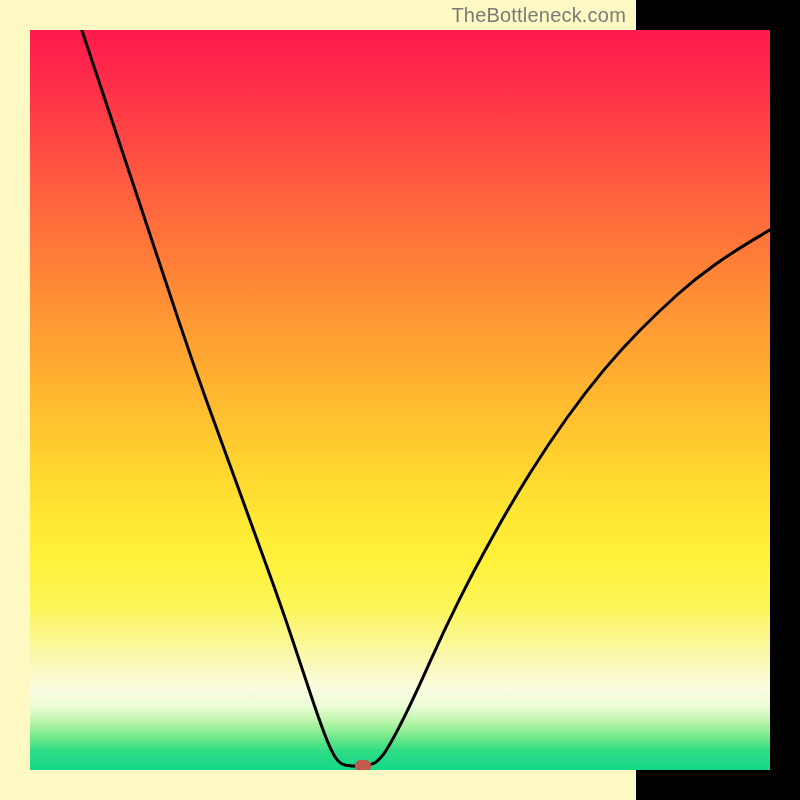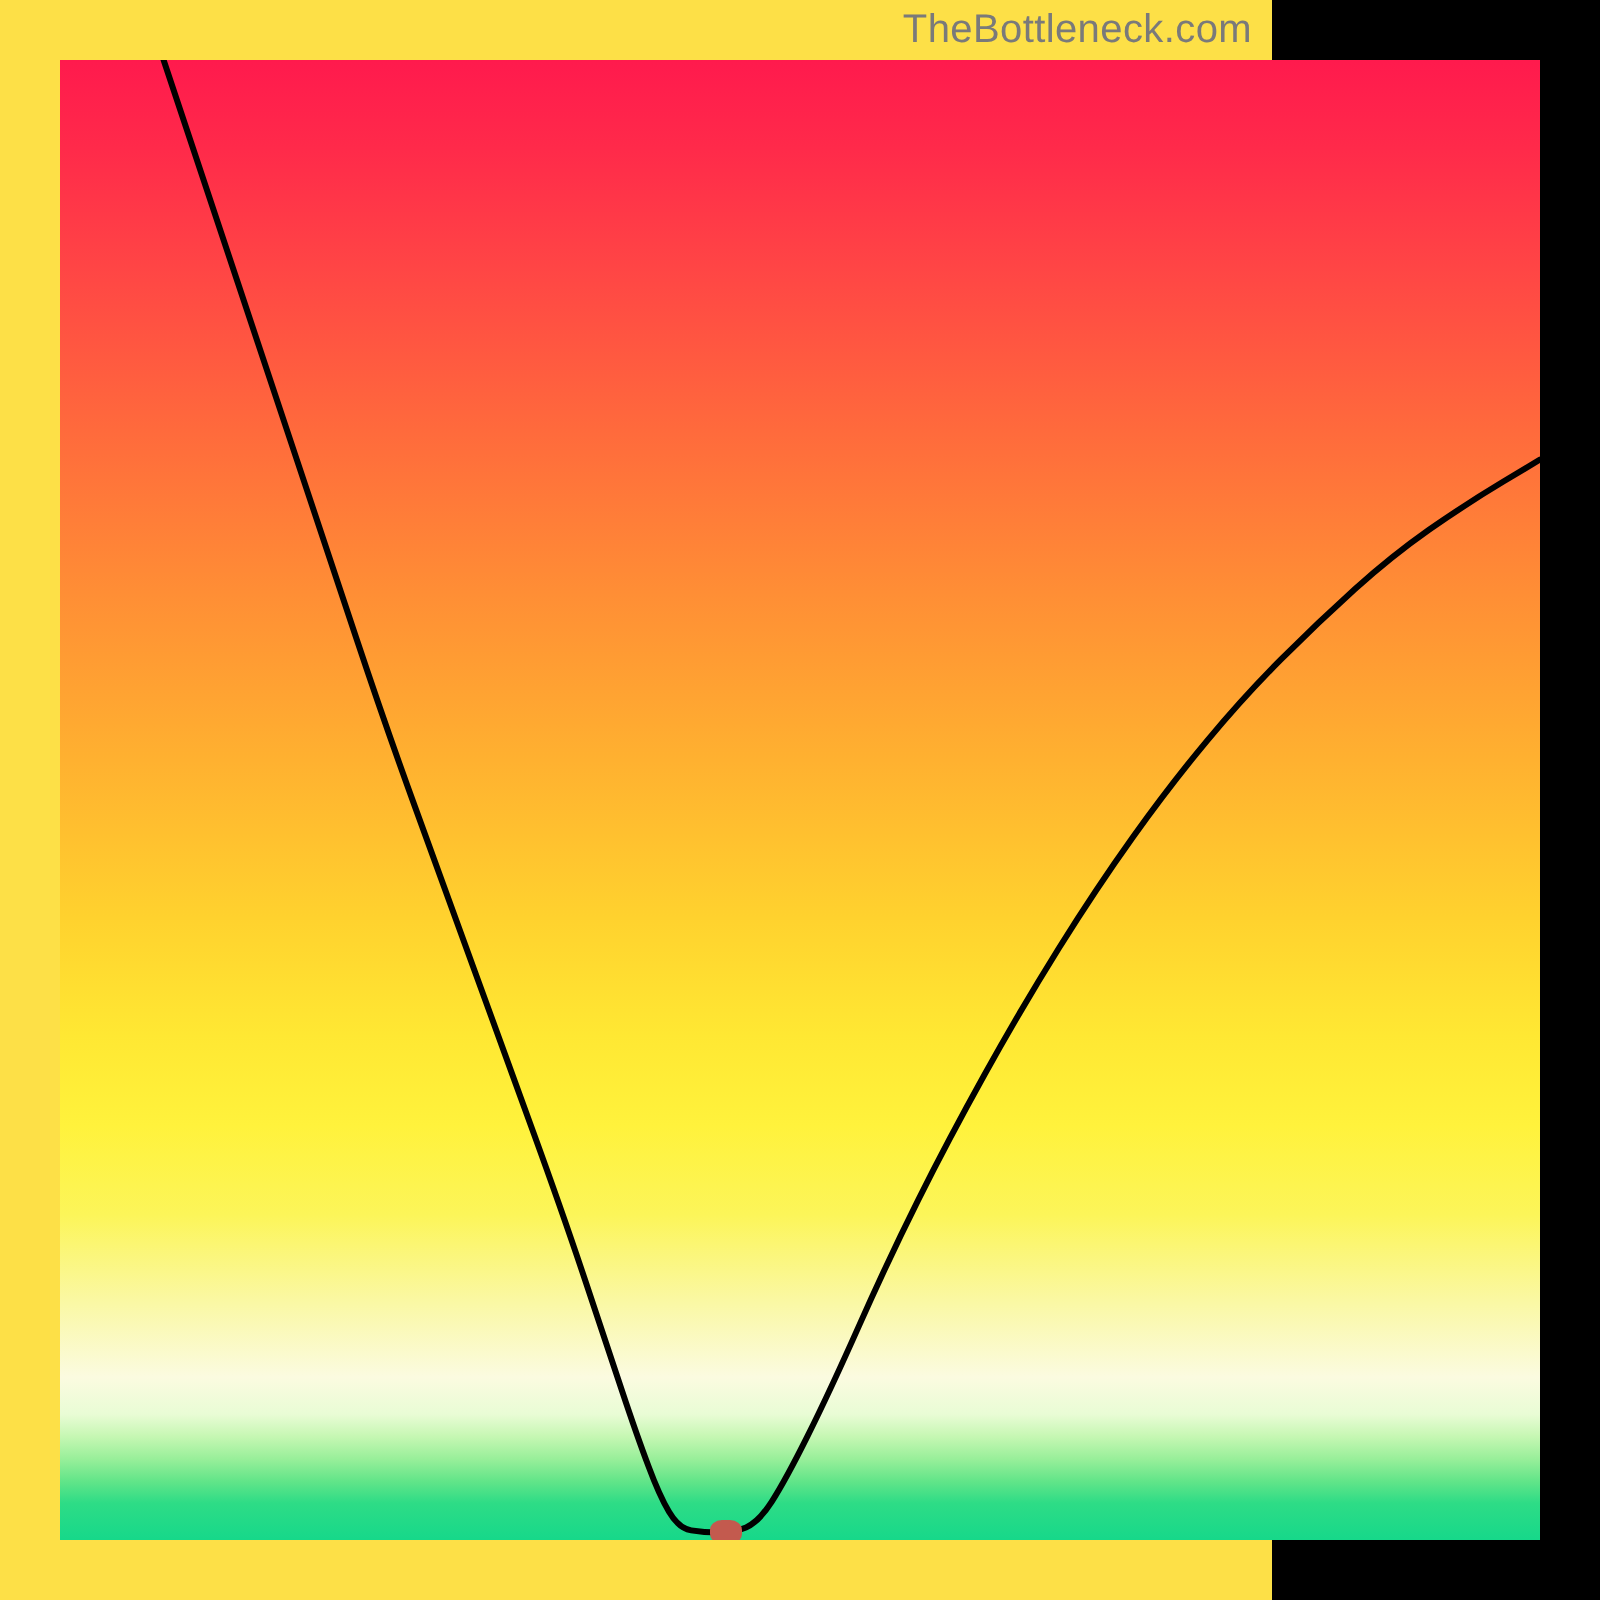--- a/index.html
+++ b/index.html
@@ -8,21 +8,21 @@
     width: 800px;
     height: 800px;
     background: #000;
     overflow: hidden;
     font-family: Arial, Helvetica, sans-serif;
   }
   .frame {
     position: absolute;
     top: 0; left: 0;
     width: 636px; height: 800px;
-    background: #fde047;
+    background: #fef9c3;
   }
   .plot-area {
     position: absolute;
     top: 30px;
     left: 30px;
     width: 740px;
     height: 740px;
     overflow: hidden;
   }
   .gradient {

